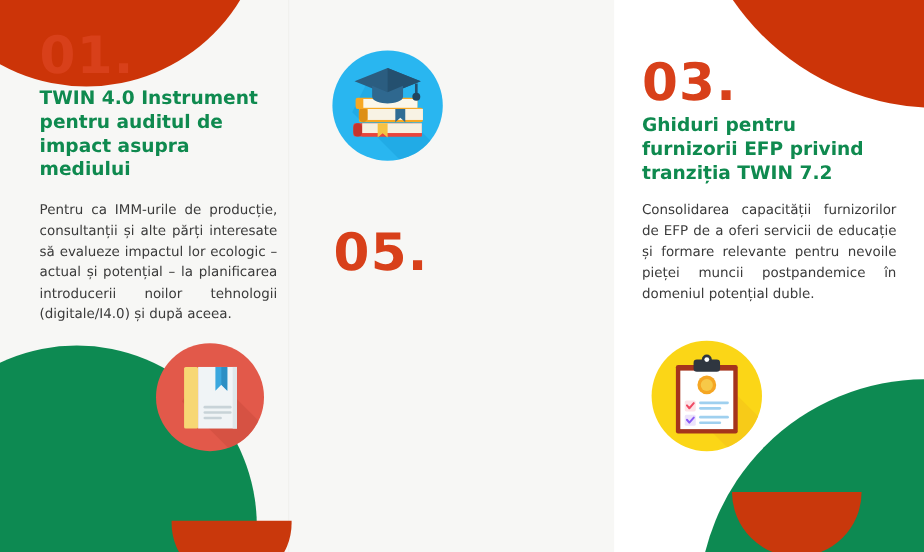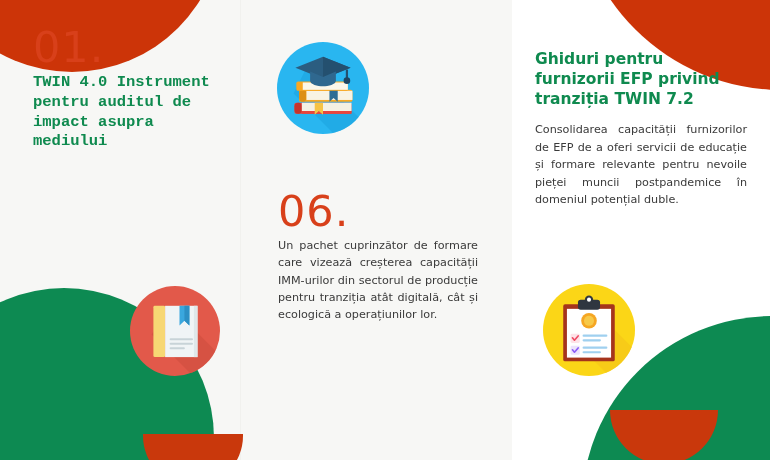--- a/index.html
+++ b/index.html
@@ -26,34 +26,34 @@
   .blob-br{right:-62px;bottom:-70px;width:250px;height:214px;background:#0d8a52;
            border-radius:190px 0 0 0;}
   .semi-red-br{position:absolute;right:52px;bottom:-4px;width:108px;height:54px;
            background:#c9380c;border-radius:0 0 108px 108px;}
   .semi-red-bl{position:absolute;left:143px;bottom:-26px;width:100px;height:52px;
            background:#c9380c;border-radius:0 0 100px 100px;}
 
   
   .item{position:absolute;}
   .num{
-    font-size:43px;line-height:1;color:#d8401a;font-weight:400;
+    font-size:43px;line-height:1;color:#d8401a;font-weight:700;
     letter-spacing:1px;margin-bottom:4px;
     font-family:"DejaVu Sans","Liberation Sans",sans-serif;
   }
   .heading{
     font-size:15.5px;line-height:1.28;color:#0f8a4f;font-weight:bold;
     margin:2px 0 12px 0;
   }
   .body{
     font-size:11.2px;line-height:1.55;color:#3a3a3a;text-align:justify;
   }
 
   #item-01{left:33px;top:26px;width:198px;}
-  #item-01 .heading{margin-bottom:14px;font-family:Liberation Mono, monospace;}
+  #item-01 .heading{margin-bottom:14px;}
   #item-02{left:278px;top:190px;width:200px;}
   #item-03{left:535px;top:48px;width:212px;}
 
   
   .icon-circle{position:absolute;border-radius:50%;overflow:hidden;}
   #icon-books{left:277px;top:42px;width:92px;height:92px;background:#29b6f0;}
   #icon-book{left:130px;top:286px;width:90px;height:90px;background:#e2594a;}
   #icon-clipboard{left:543px;top:284px;width:92px;height:92px;background:#fbd617;}
   .icon-circle svg{display:block;width:100%;height:100%;}
 </style>
@@ -69,28 +69,29 @@
   <div class="blob blob-tl"></div>
   <div class="blob blob-tr"></div>
   <div class="blob blob-bl"></div>
   <div class="blob blob-br"></div>
   <div class="semi-red-br"></div>
   <div class="semi-red-bl"></div>
 
   <div class="item" id="item-01">
     <div class="num">01.</div>
     <div class="heading">TWIN 4.0 Instrument pentru auditul de impact asupra mediului</div>
+    <div class="body">Pentru ca IMM-urile de producție, consultanții și alte părți interesate să evalueze impactul lor ecologic – actual și potențial – la planificarea introducerii noilor tehnologii (digitale/I4.0) și după aceea.</div>
   </div>
 
   <div class="item" id="item-02">
-    <div class="num">06.</div>
-    <div class="body">Un pachet cuprinzător de formare care vizează creșterea capacității IMM-urilor din sectorul de producție pentru tranziția atât digitală, cât și ecologică a operațiunilor lor.</div>
+    <div class="num">05.</div>
   </div>
 
   <div class="item" id="item-03">
+    <div class="num">03.</div>
     <div class="heading">Ghiduri pentru furnizorii EFP privind tranziția TWIN 7.2</div>
     <div class="body">Consolidarea capacității furnizorilor de EFP de a oferi servicii de educație și formare relevante pentru nevoile pieței muncii postpandemice în domeniul potențial duble.</div>
   </div>
 
   <div class="icon-circle" id="icon-books">
     <svg viewBox="0 0 100 100" xmlns="http://www.w3.org/2000/svg">
 
       <path d="M33 26 L100 93 L100 100 L62 100 L18 56 Z" fill="#1ba3de" opacity="0.55"></path>
 
       <rect x="19" y="66" width="62" height="12" rx="2" fill="#e8453c"></rect>

